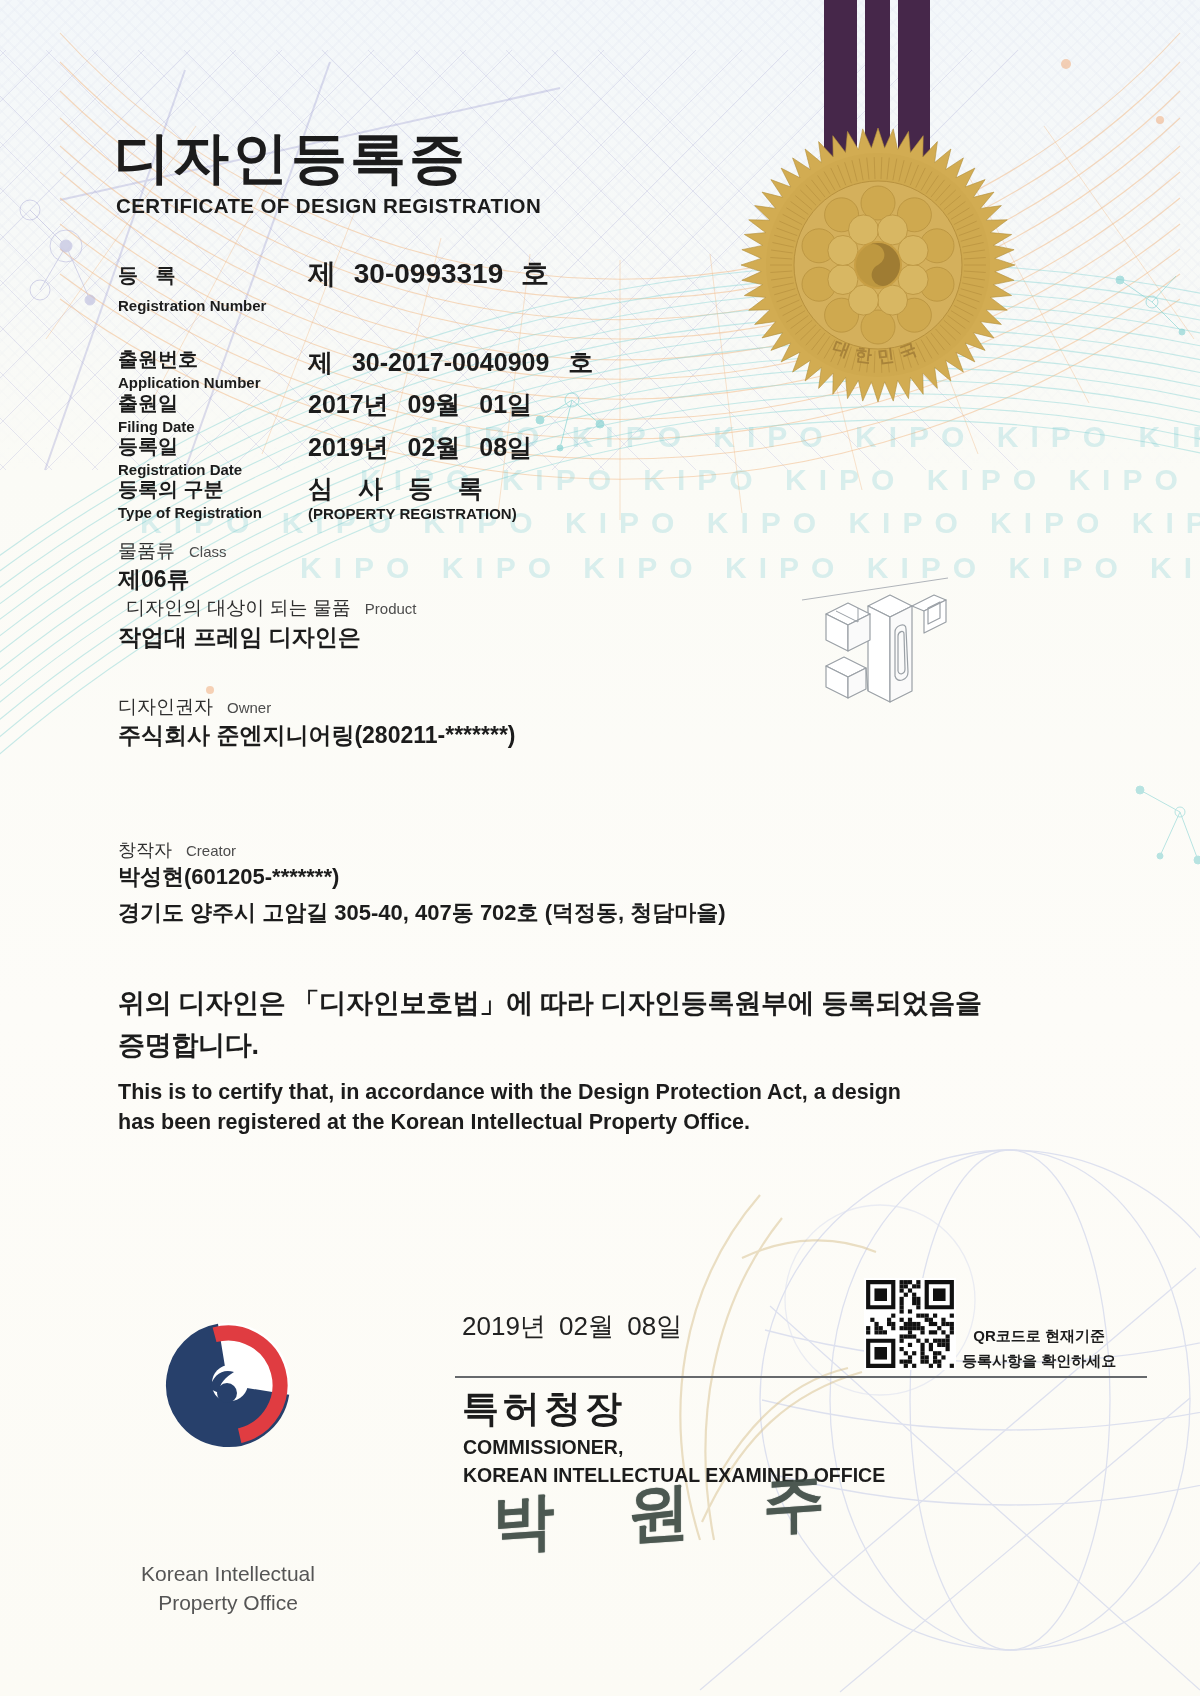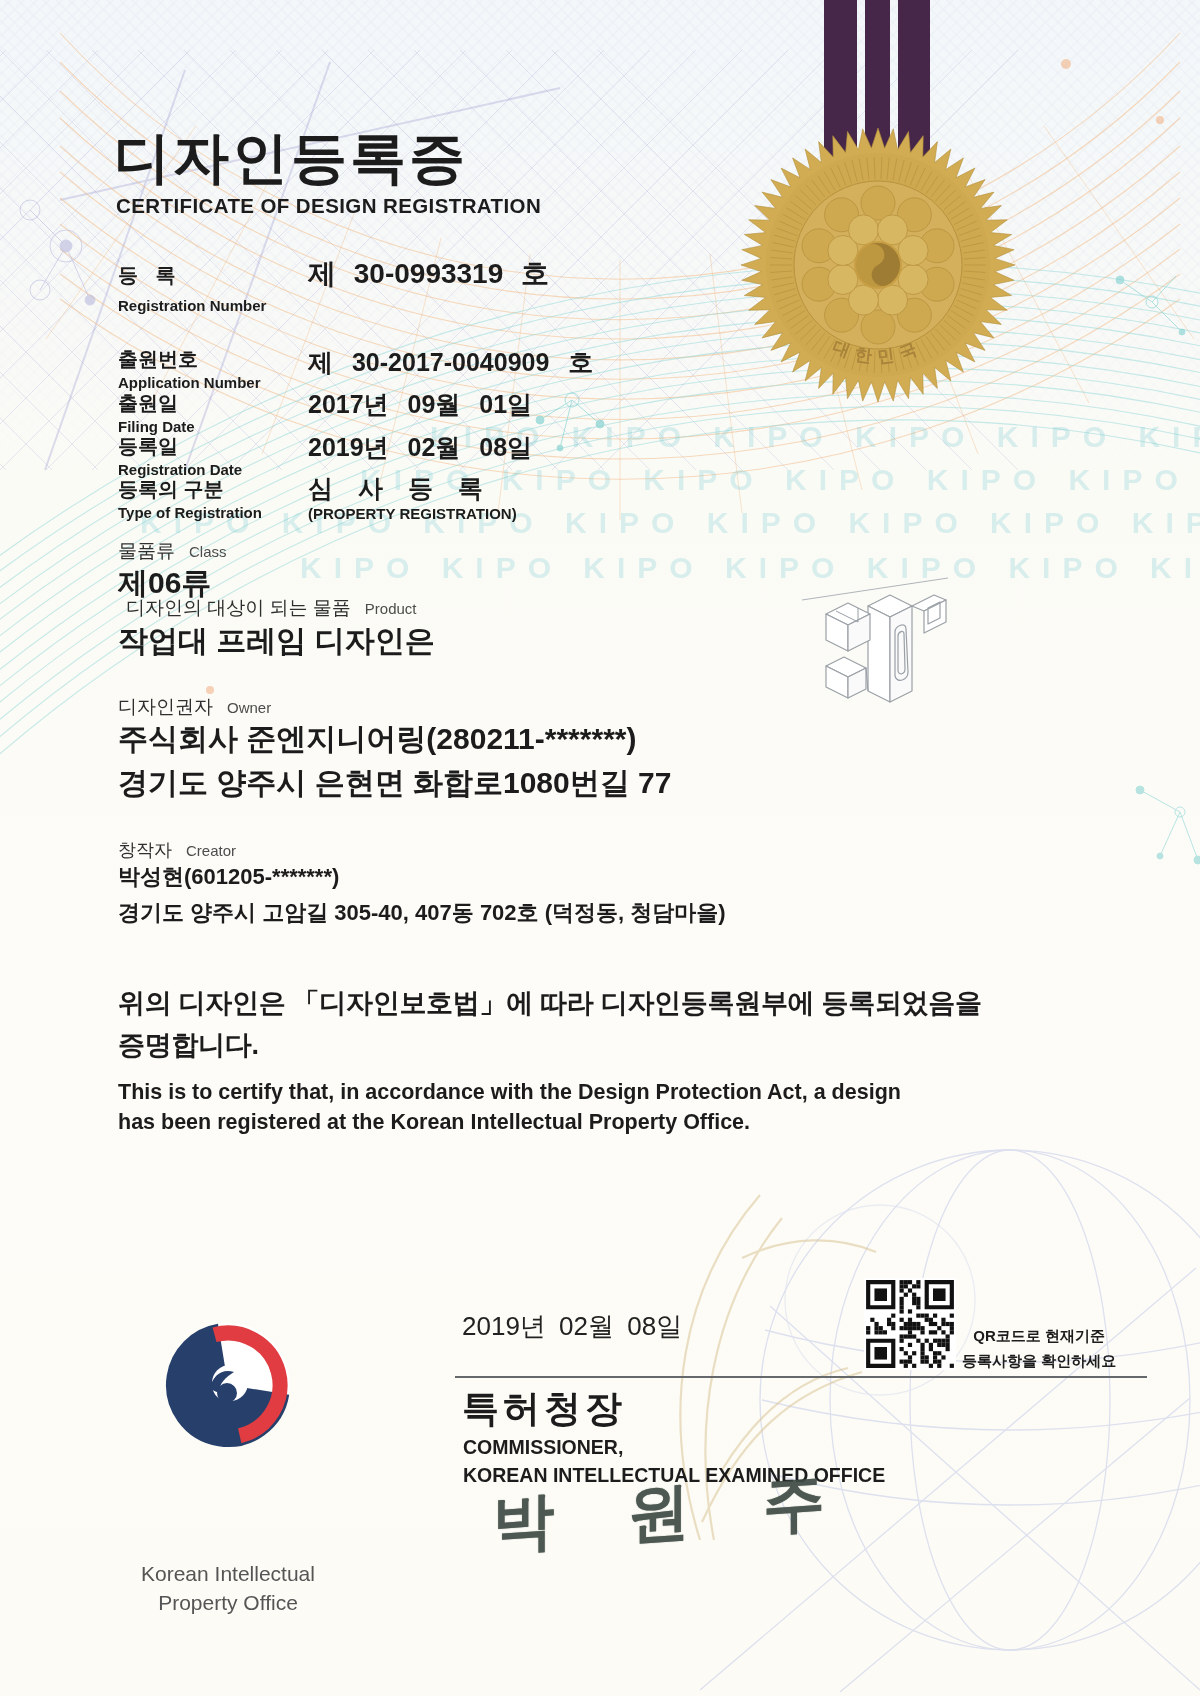--- a/index.html
+++ b/index.html
@@ -35,21 +35,21 @@
   .t{position:absolute; white-space:nowrap; line-height:1.15;}
   .title-ko{font-size:56px; font-weight:800; letter-spacing:3px;}
   .title-en{font-size:20.5px; font-weight:700; letter-spacing:.4px;}
   .flabel{font-size:20px; font-weight:700;}
   .fsub{font-size:15px; font-weight:700;}
   .fvalue{font-size:25px; font-weight:700; word-spacing:12px;}
   .fvalue-big{font-size:28px; font-weight:700; word-spacing:10px;}
   .fvalue-sub{font-size:15px; font-weight:700;}
   .seclabel{font-size:19px; font-weight:500; color:#2e2e2e;}
   .seclabel .en{font-size:15px; font-weight:400; color:#4c4c4c; margin-left:14px;}
-  .secvalue{font-size:30px; font-weight:700;}
+  .secvalue{font-size:23px; font-weight:700;}
   .stmt-ko{font-size:27px; font-weight:800; letter-spacing:-.3px;}
   .stmt-en{font-size:21.5px; font-weight:700;}
   .issue-date{font-size:26px; font-weight:400; word-spacing:6px; color:#222;}
   .qr-cap{font-size:15px; font-weight:700; line-height:1.65; text-align:center; white-space:nowrap;}
   .sep{position:absolute; left:455px; top:1376px; width:692px; height:1.5px; background:#66696c;}
   .comm-ko{font-size:37px; font-weight:800; letter-spacing:4px;}
   .comm-en{font-size:19.5px; font-weight:700;}
   .sig{
     font-family:"DejaVu Serif","Liberation Serif",serif;
     font-size:62px; font-weight:600; letter-spacing:26px; color:var(--signature_ink,#3e4b44);
@@ -227,21 +227,20 @@
     <path d="M28,118 L46,109 L68,120 L50,129 Z" fill="#ffffff"></path>
     <path d="M28,118 L50,129 L50,150 L28,139 Z" fill="#ffffff"></path>
     <path d="M50,129 L68,120 L68,141 L50,150 Z" fill="#fafafa"></path>
     <path d="M68,120 L70,143" stroke-width="1"></path>
   </svg>
 
   <div class="t seclabel" style="left:118px; top:696px;">
     <span>디자인권자</span><span class="en">Owner</span>
   </div>
   <div class="t secvalue" style="left:118px; top:722px;">주식회사 준엔지니어링(280211-*******)</div>
-  <div class="t secvalue" style="left:118px; top:766px;">경기도 양주시 은현면 화합로1080번길 77</div>
 
   <div class="t seclabel" style="left:118px; top:840px; font-size:18px;">
     <span>창작자</span><span class="en">Creator</span>
   </div>
   <div class="t secvalue" style="left:118px; top:864px; font-size:22px;">박성현(601205-*******)</div>
   <div class="t secvalue" style="left:118px; top:900px; font-size:22px;">경기도 양주시 고암길 305-40, 407동 702호 (덕정동, 청담마을)</div>
 
   <div class="t stmt-ko" style="left:118px; top:988px;">위의 디자인은 「디자인보호법」에 따라 디자인등록원부에 등록되었음을</div>
   <div class="t stmt-ko" style="left:118px; top:1030px;">증명합니다.</div>
   <div class="t stmt-en" style="left:118px; top:1080px;">This is to certify that, in accordance with the Design Protection Act, a design</div>

